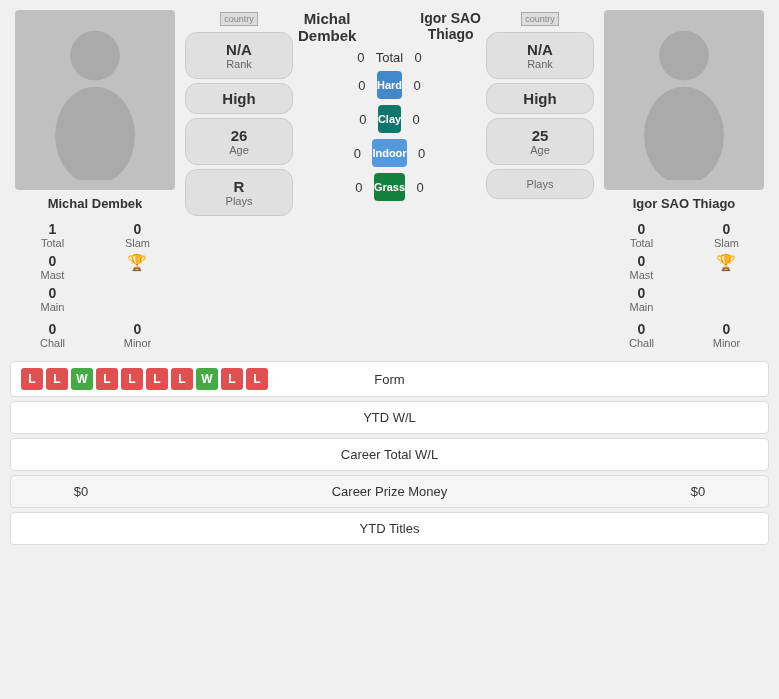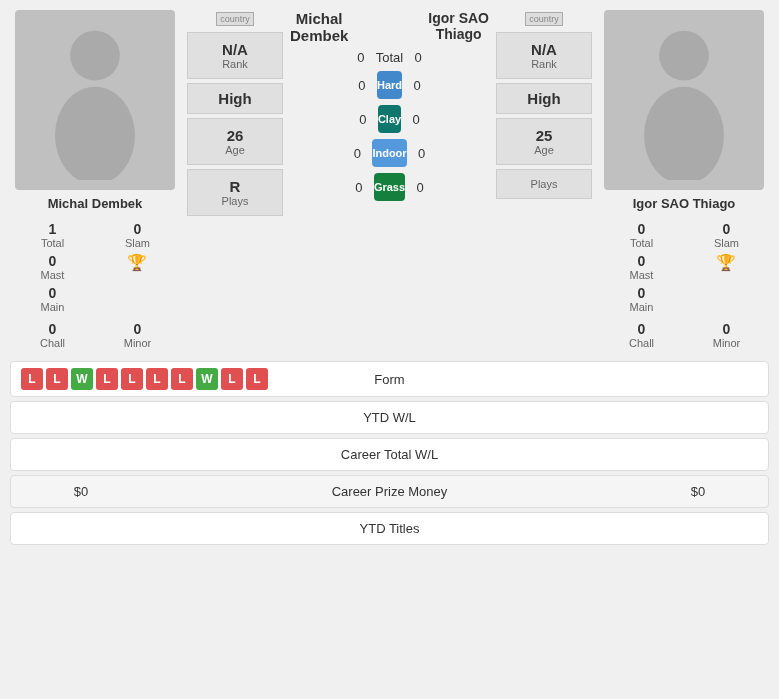--- a/index.html
+++ b/index.html
@@ -186,24 +186,24 @@
     .right-player-block {
       display: flex;
       flex-direction: column;
       align-items: center;
       min-width: 170px;
     }
 
     .info-box {
       background: #e0e0e0;
       border: 1px solid #ccc;
-      border-radius: 0;
+      border-radius: 12px;
       padding: 8px 12px;
       text-align: center;
-      width: 96px;
+      width: 108px;
     }
 
     .info-box-val {
       font-size: 15px;
       font-weight: bold;
     }
 
     .info-box-lbl {
       font-size: 11px;
       color: #666;

